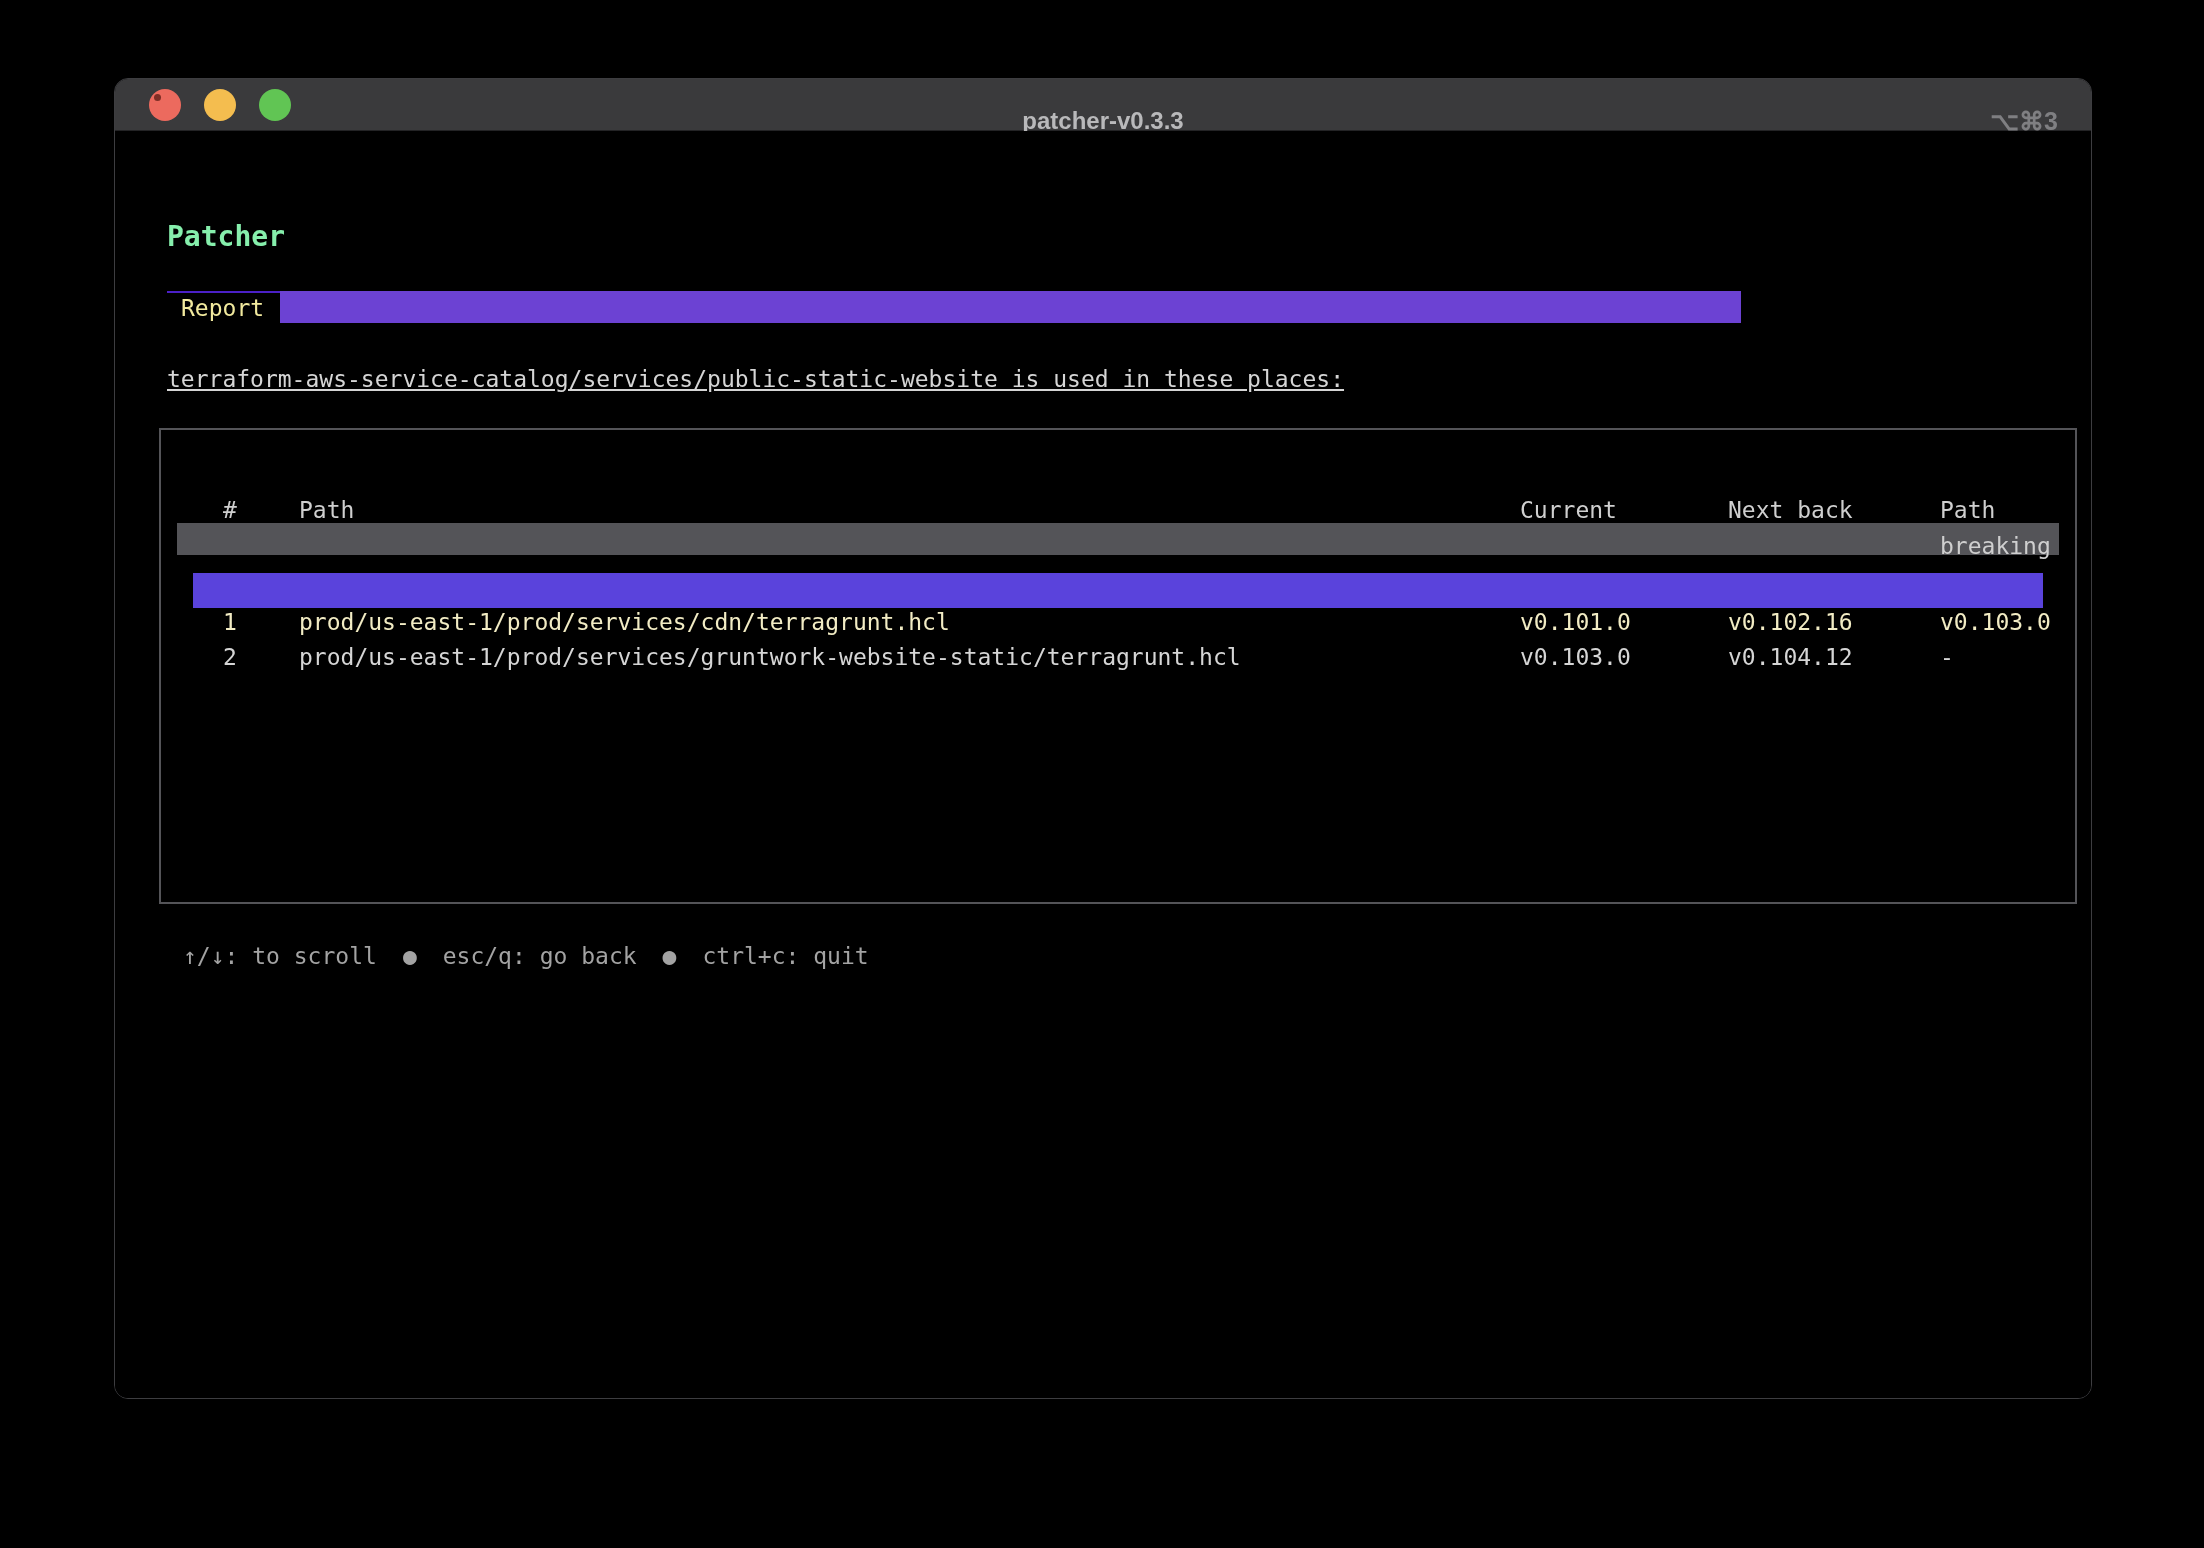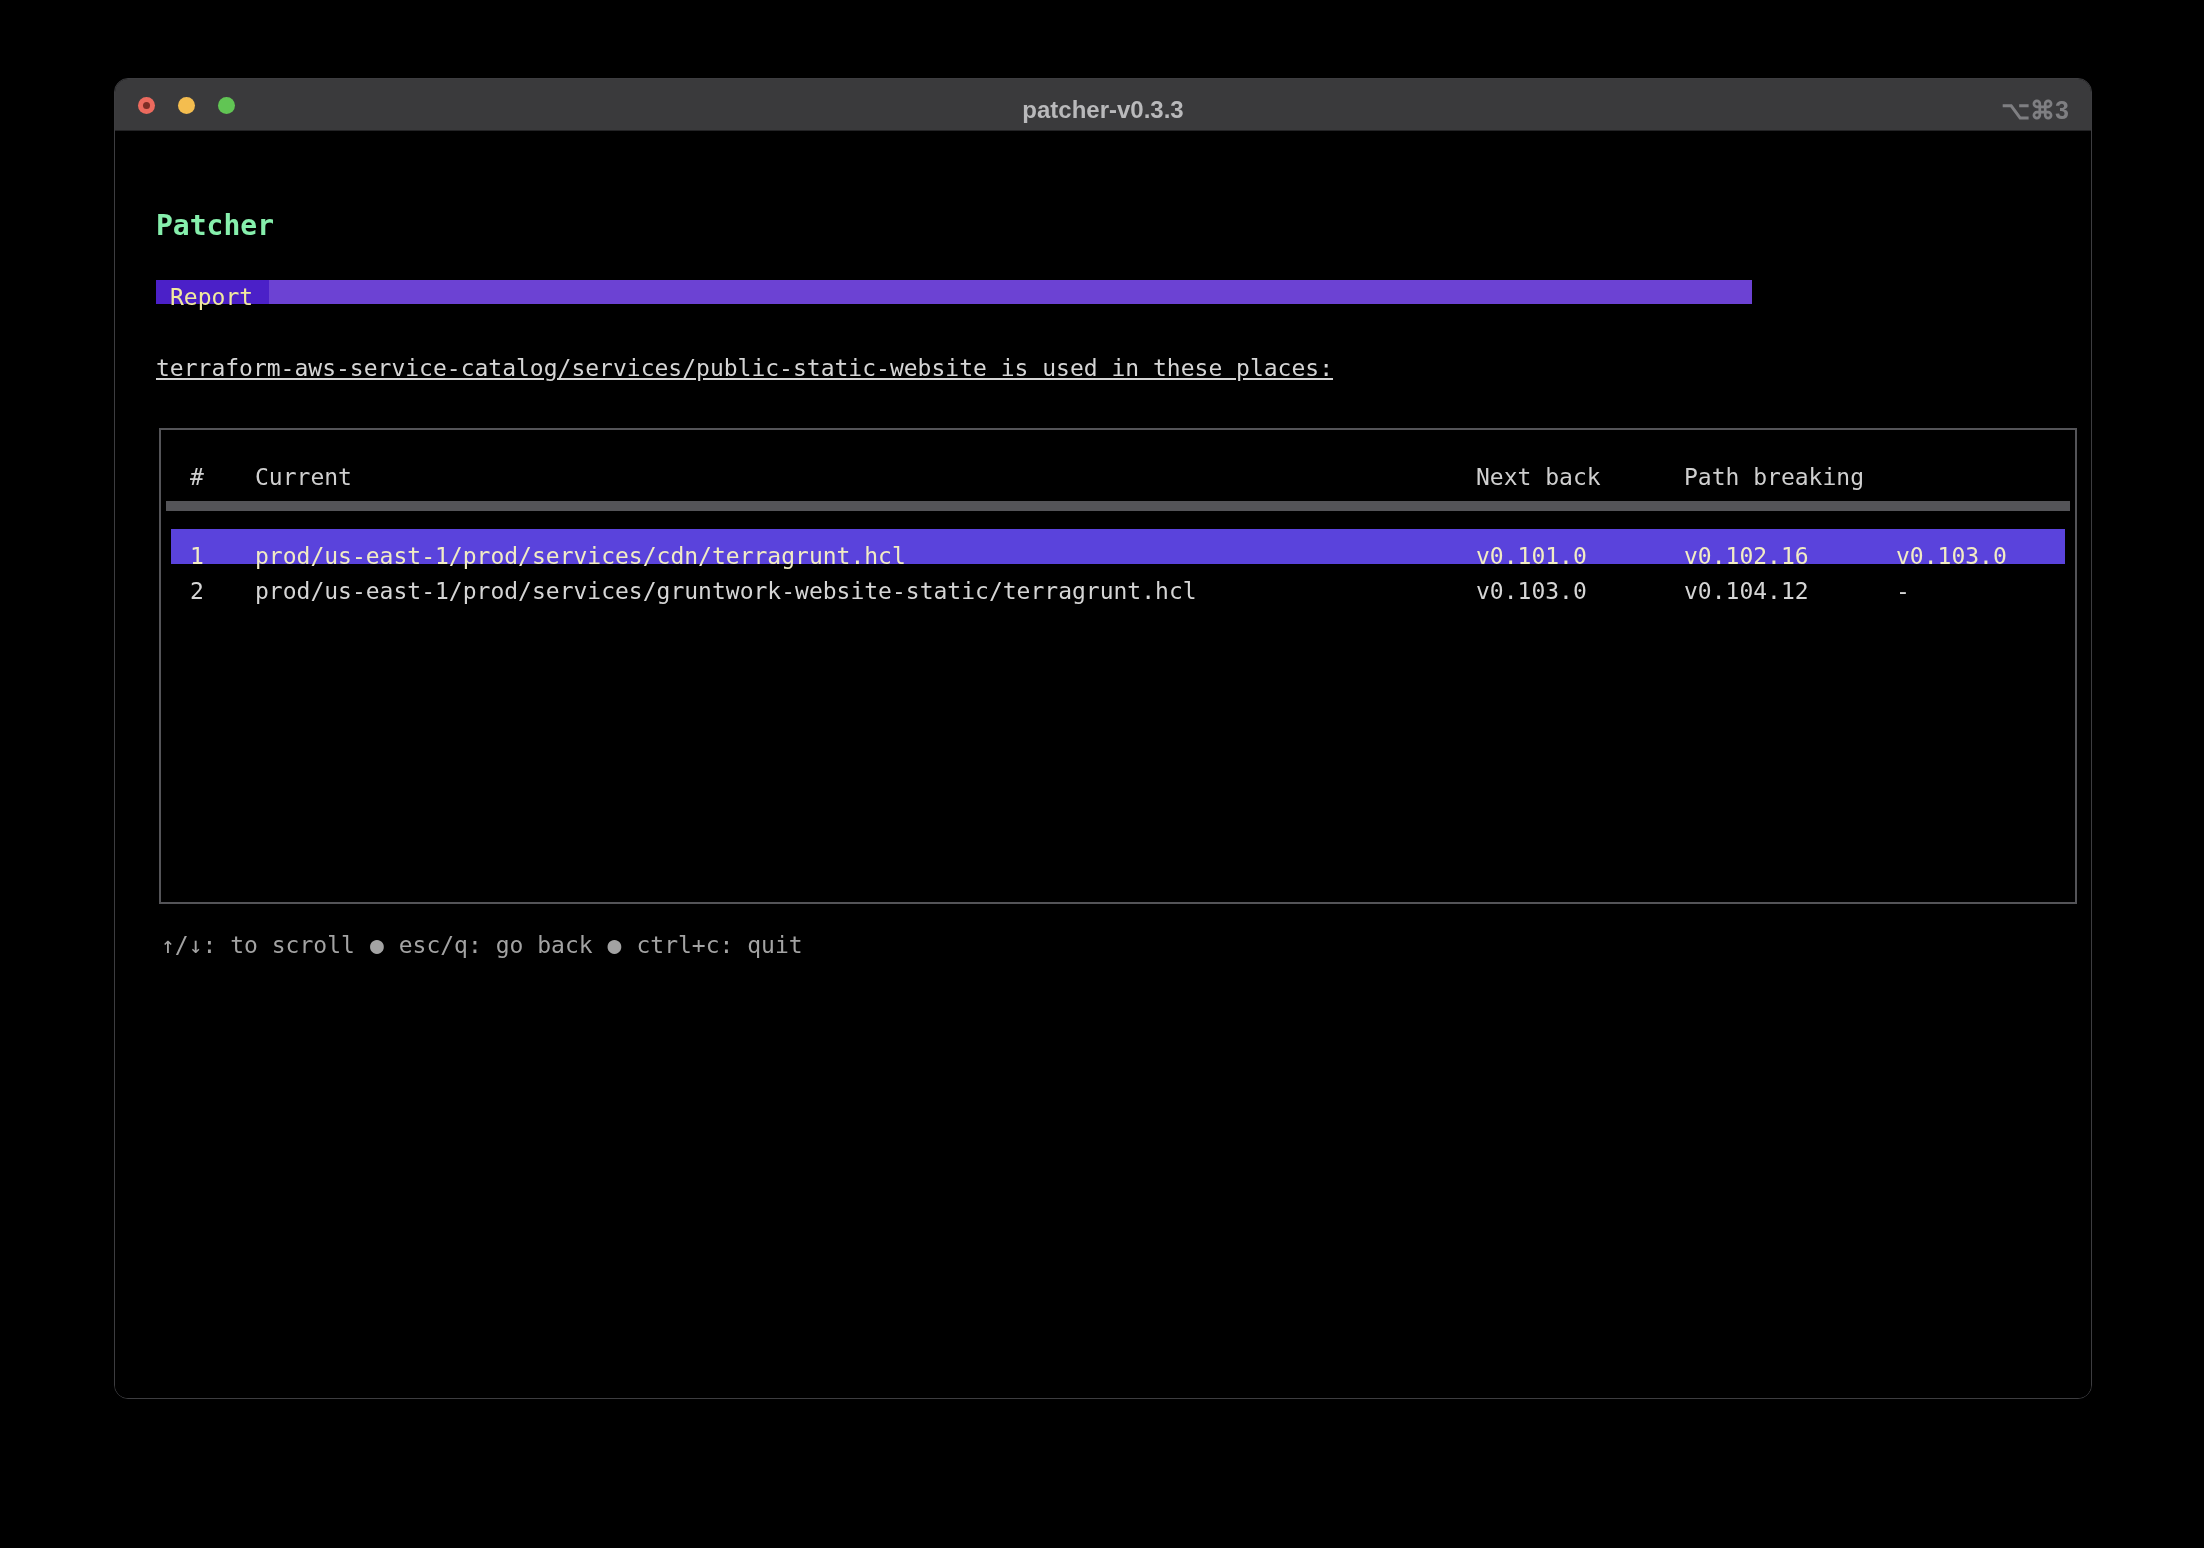--- a/index.html
+++ b/index.html
@@ -1,15 +1,15 @@
 <!DOCTYPE html>
 <html><head>
 <meta charset="utf-8">
 <style>
-  * { margin:0; padding:5px; box-sizing:border-box; }
+  * { margin:0; padding:16px; box-sizing:border-box; }
   html,body { width:2204px; height:1548px; background:#000; overflow:hidden;
               font-family:"DejaVu Sans Mono", monospace; }
 
   
   .window { position:absolute; left:114px; top:78px; width:1978px; height:1321px;
             background:#000; border:1px solid #3d3d40; border-radius:14px;
             overflow:hidden; }
 
   .titlebar { position:absolute; left:0; top:0; right:0; height:52px;
               background:#3a3a3c; border-bottom:1px solid #232325; }
@@ -82,20 +82,21 @@
       <div class="report-label">Report</div>
       <div class="report-fill"></div>
     </div>
 
     <div class="intro">terraform-aws-service-catalog/services/public-static-website is used in these places:</div>
 
     <div class="usage-table">
       <div class="thead">
         <div class="trow">
           <span class="c1">#</span>
+          <span class="c2">Path</span>
           <span class="c3">Current</span>
           <span class="c4">Next back</span>
           <span class="c5">Path breaking</span>
         </div>
       </div>
       <div class="tsep"></div>
       <div class="tbody">
         <div class="trow selected">
           <span class="c1">1</span>
           <span class="c2">prod/us-east-1/prod/services/cdn/terragrunt.hcl</span>

